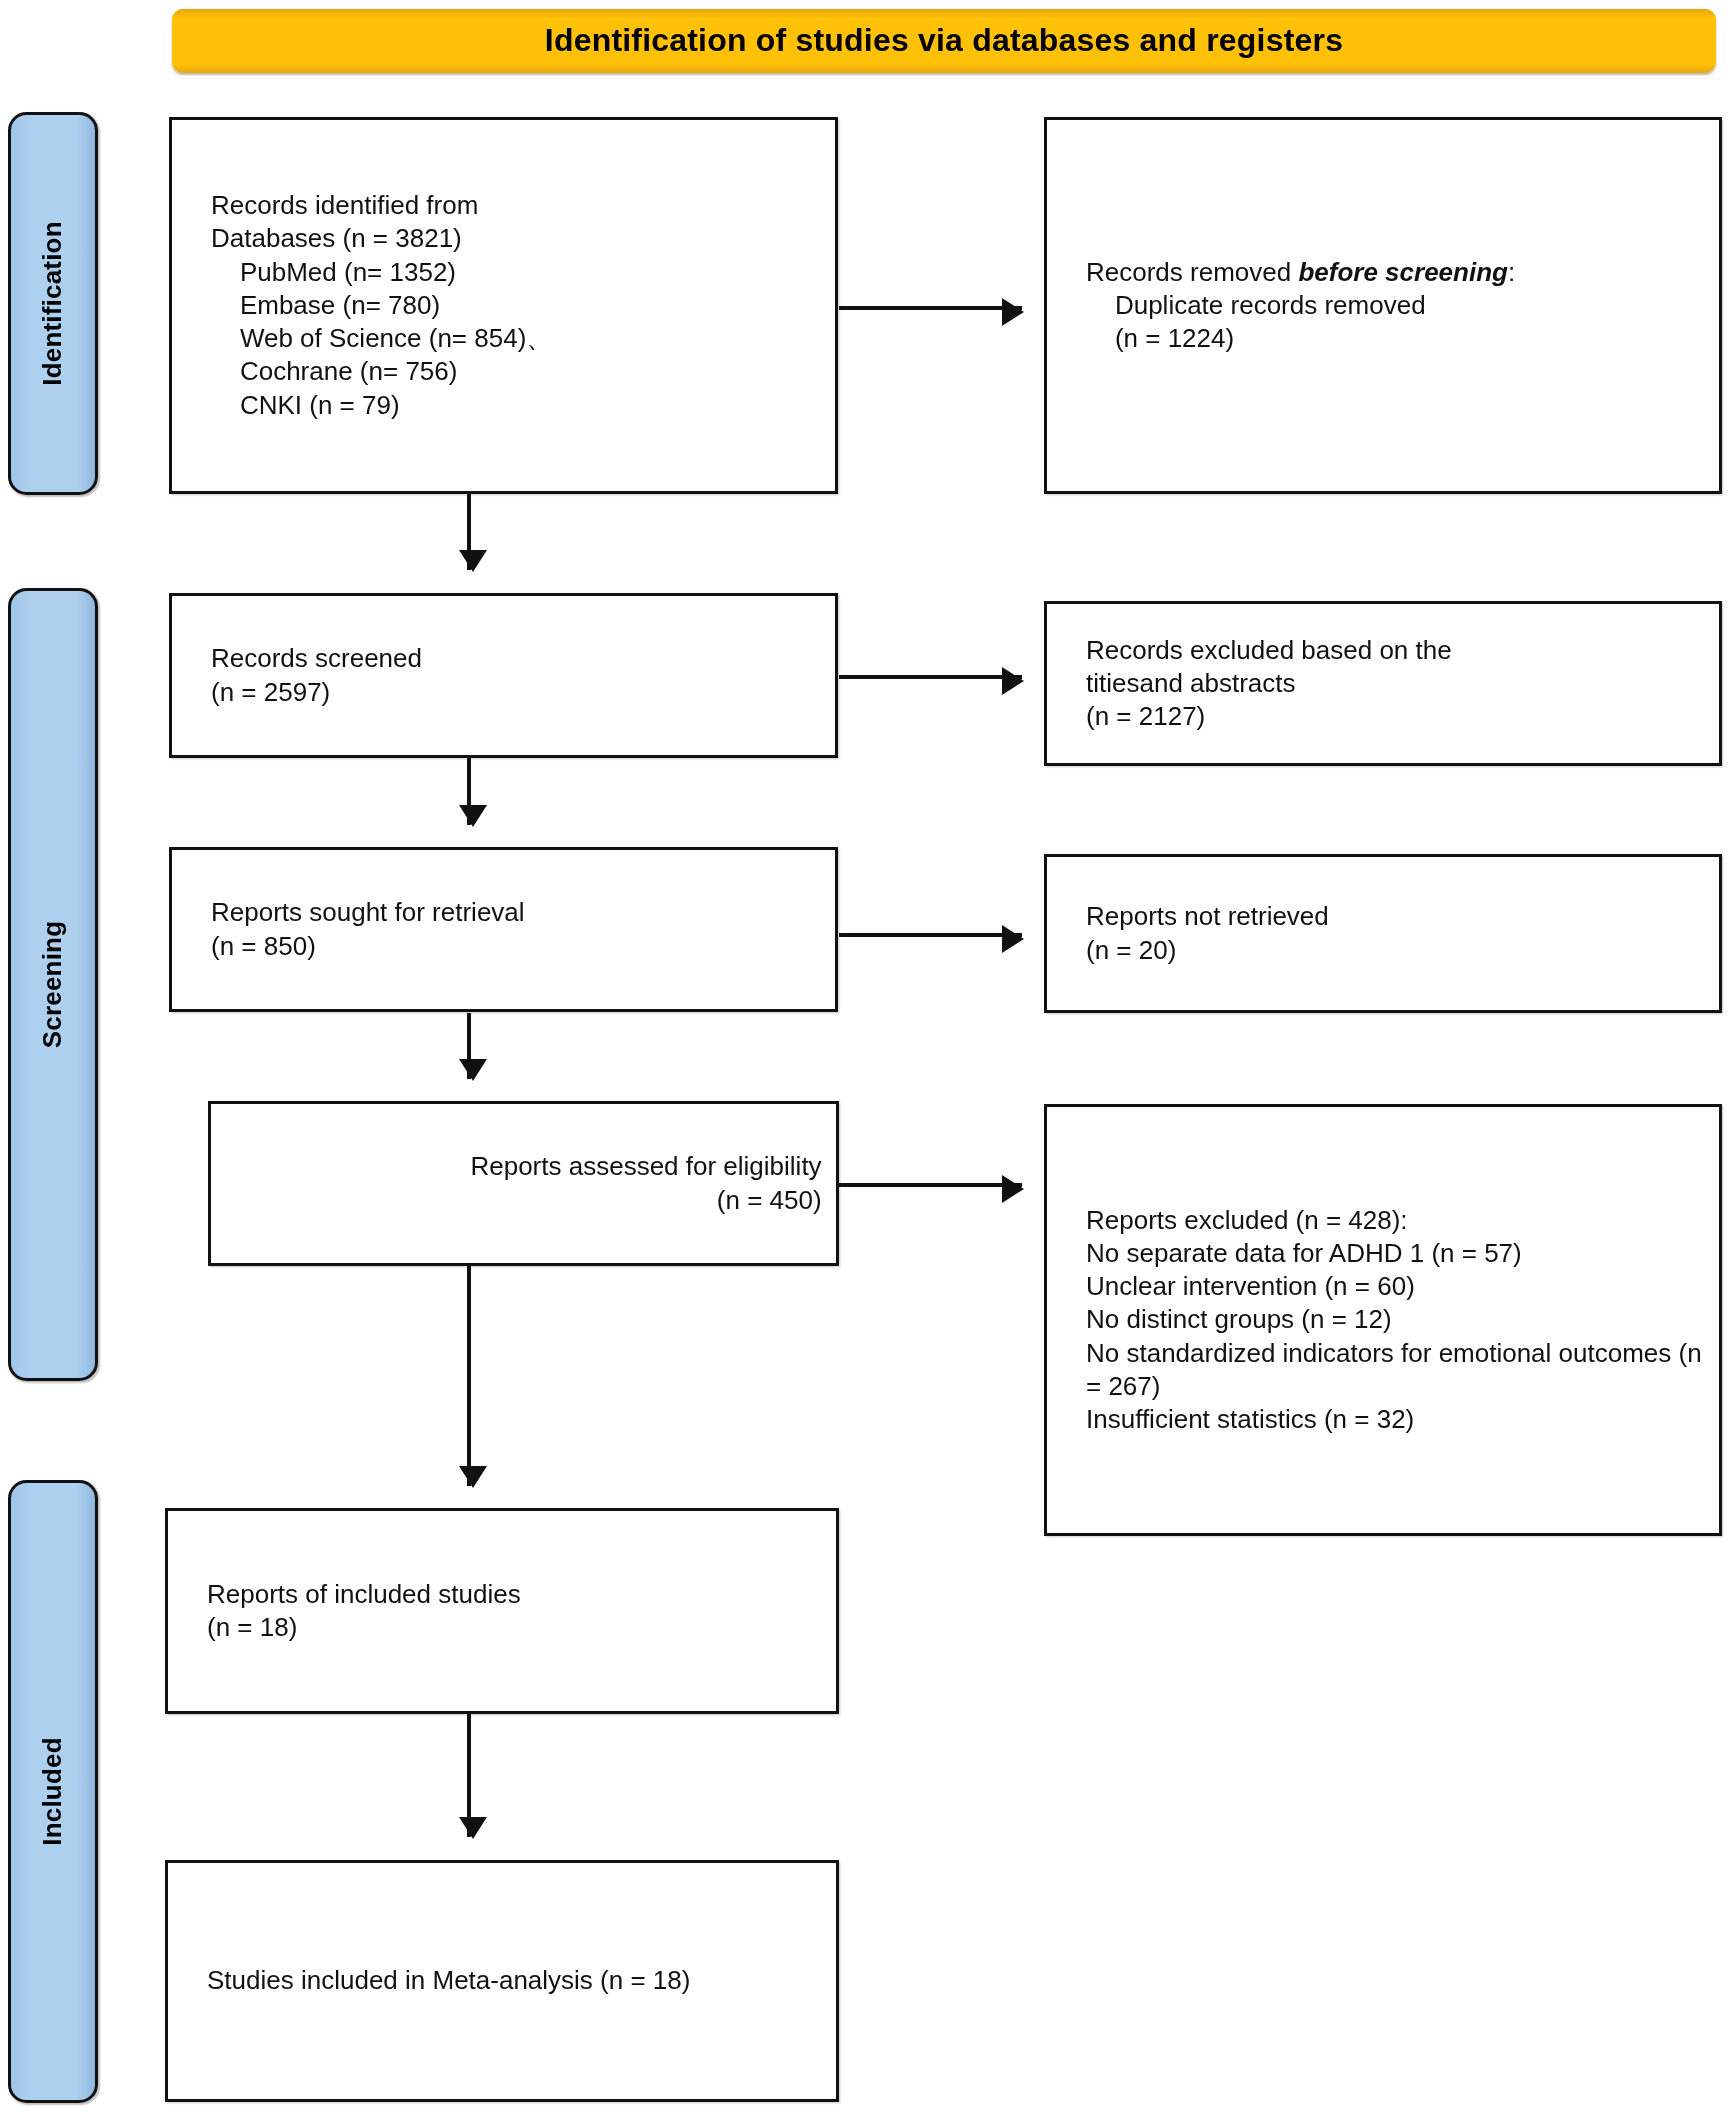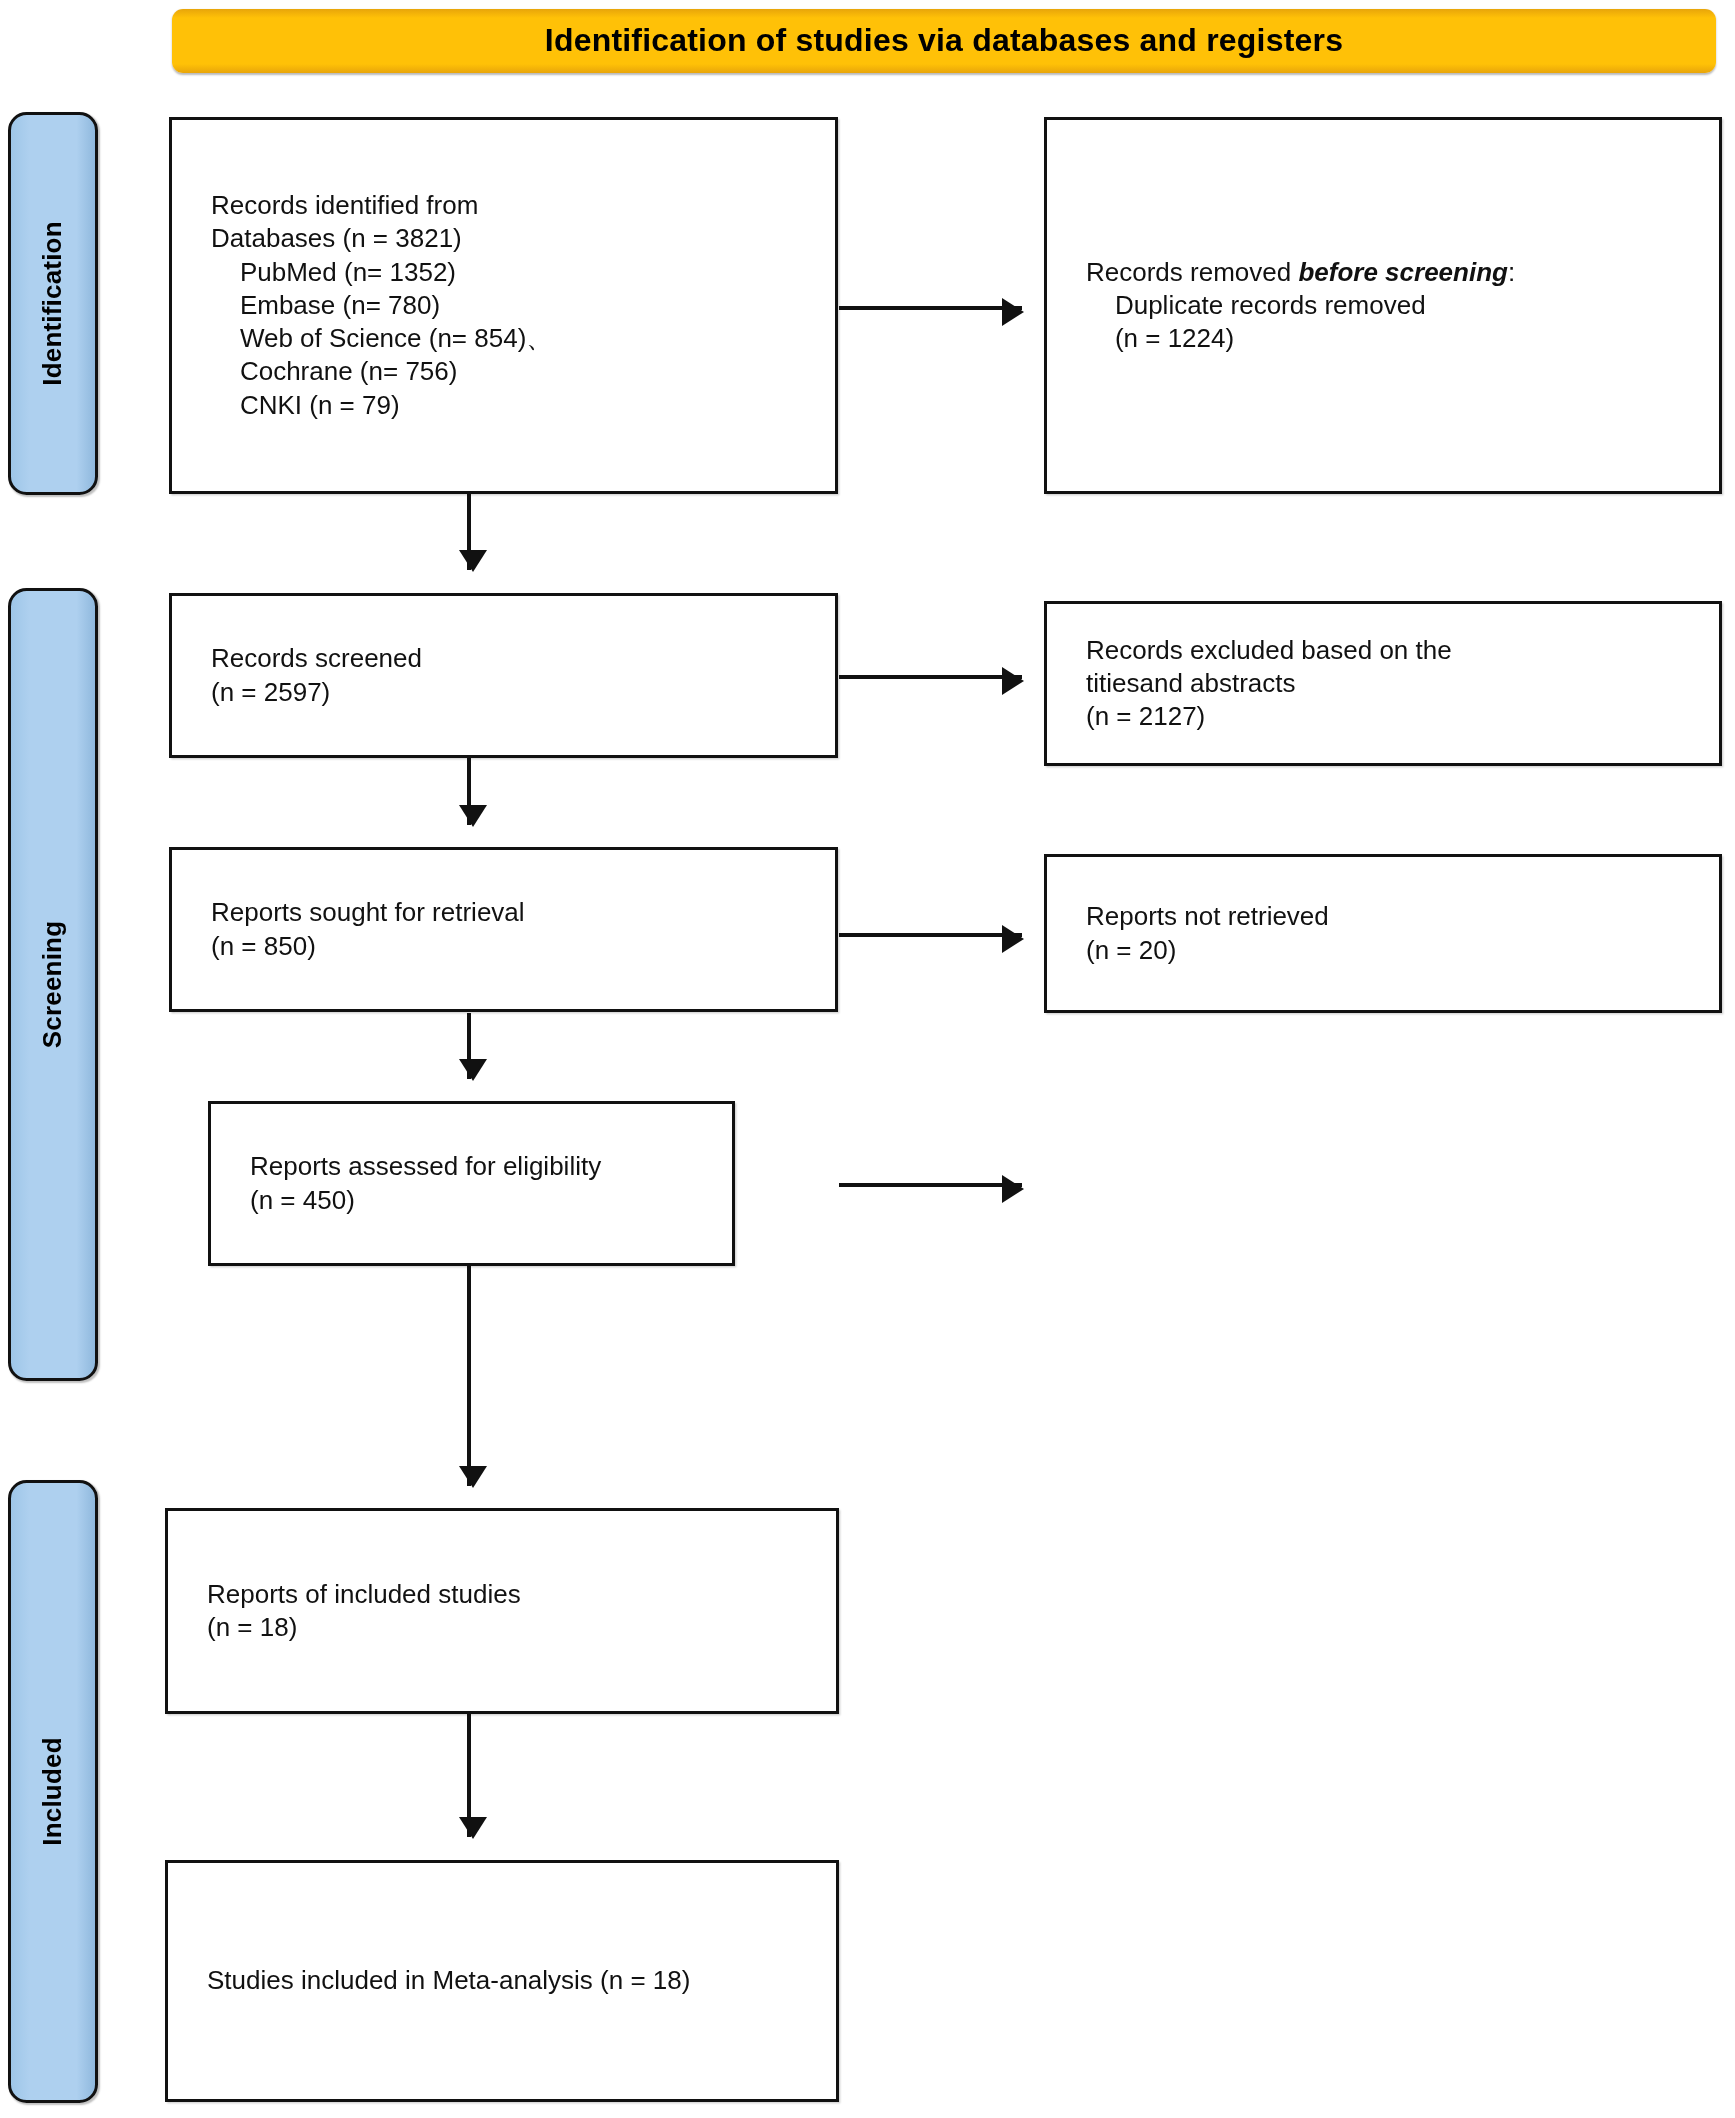--- a/index.html
+++ b/index.html
@@ -86,21 +86,21 @@
     color: #111111;
     width: 100%;
     white-space: pre-wrap;
   }
   .flow-box .box-text .ital { font-style: italic; font-weight: bold; }
 
   
   #box-identified     { left: 169px;  top: 117px;  width: 669px; height: 377px; }
   #box-screened       { left: 169px;  top: 593px; width: 669px; height: 165px; }
   #box-sought         { left: 169px;  top: 847px; width: 669px; height: 165px; }
-  #box-assessed       { left: 208px;  top: 1101px; width: 527px; height: 165px; }
+  #box-assessed       { left: 208px;  top: 1101px; width: 631px; height: 165px; text-align: right; }
   #box-included-rep   { left: 165px;  top: 1508px; width: 674px; height: 206px; }
   #box-meta           { left: 165px;  top: 1860px; width: 674px; height: 242px; }
 
   
   #box-removed        { left: 1044px; top: 117px;  width: 678px; height: 377px; }
   #box-excluded-ta    { left: 1044px; top: 593px; width: 678px; height: 165px; margin-top: 8px; }
   #box-not-retrieved  { left: 1044px; top: 854px; width: 678px; height: 159px; }
   #box-excluded-full  { left: 1044px; top: 1104px; width: 678px; height: 432px; }
 
   
@@ -208,20 +208,28 @@
   <div class="flow-box v-center" id="box-not-retrieved">
     <div class="box-text">Reports not retrieved
 (n = 20)</div>
   </div>
 
   <div class="flow-box v-center" id="box-assessed">
     <div class="box-text">Reports assessed for eligibility
 (n = 450)</div>
   </div>
 
+  <div class="flow-box v-center" id="box-excluded-full">
+    <div class="box-text">Reports excluded (n = 428):
+No separate data for ADHD 1 (n = 57)
+Unclear intervention (n = 60)
+No distinct groups (n = 12)
+No standardized indicators for emotional outcomes (n = 267)
+Insufficient statistics (n = 32)</div>
+  </div>
 
   <div class="flow-box v-center" id="box-included-rep">
     <div class="box-text">Reports of included studies
 (n = 18)</div>
   </div>
 
   <div class="flow-box v-center" id="box-meta">
     <div class="box-text">Studies included in Meta-analysis (n = 18)</div>
   </div>
 

